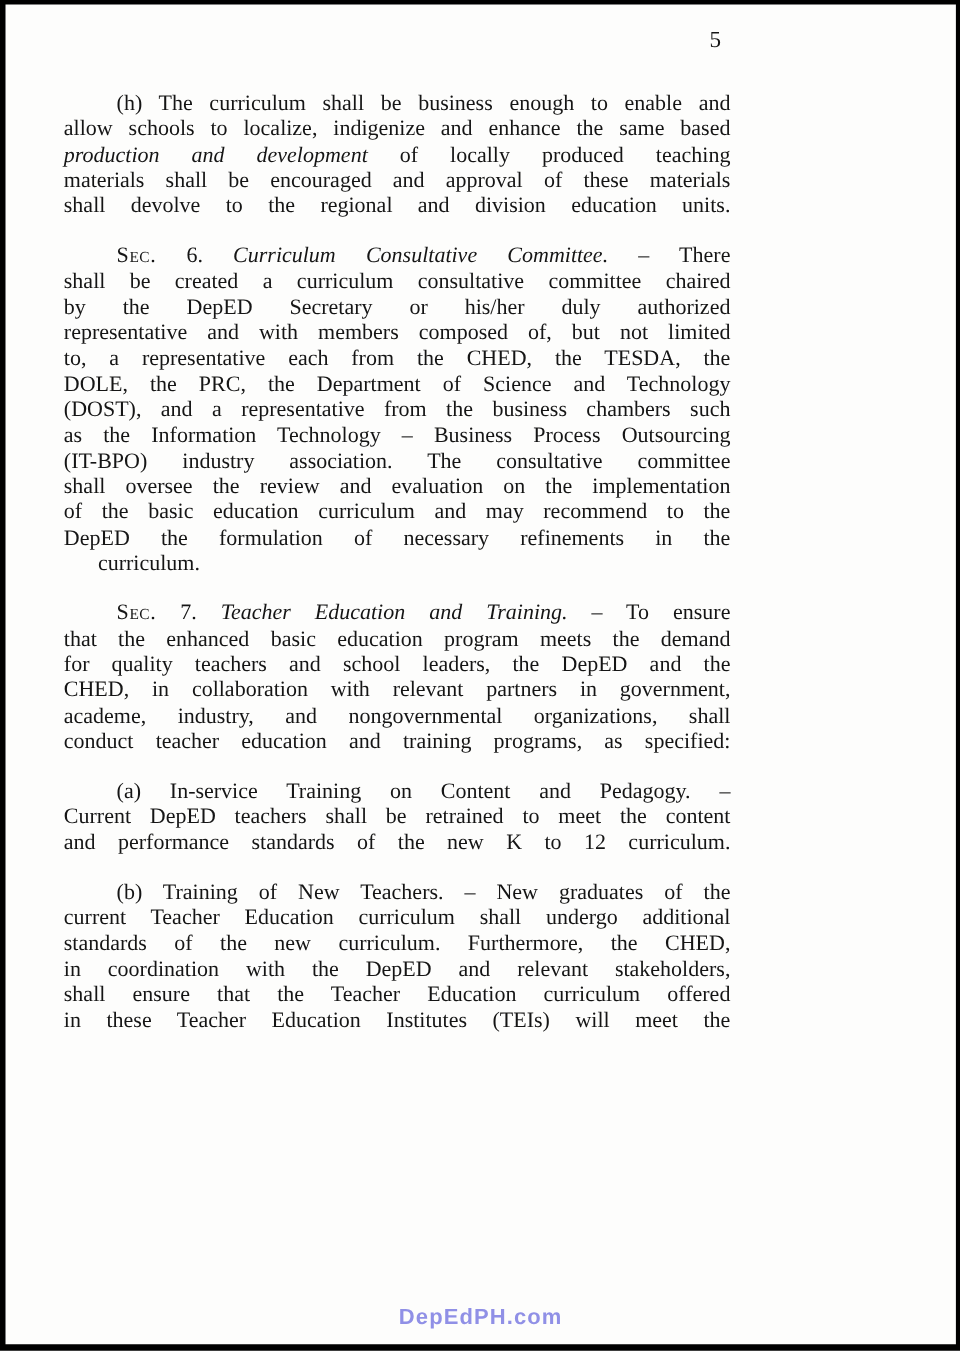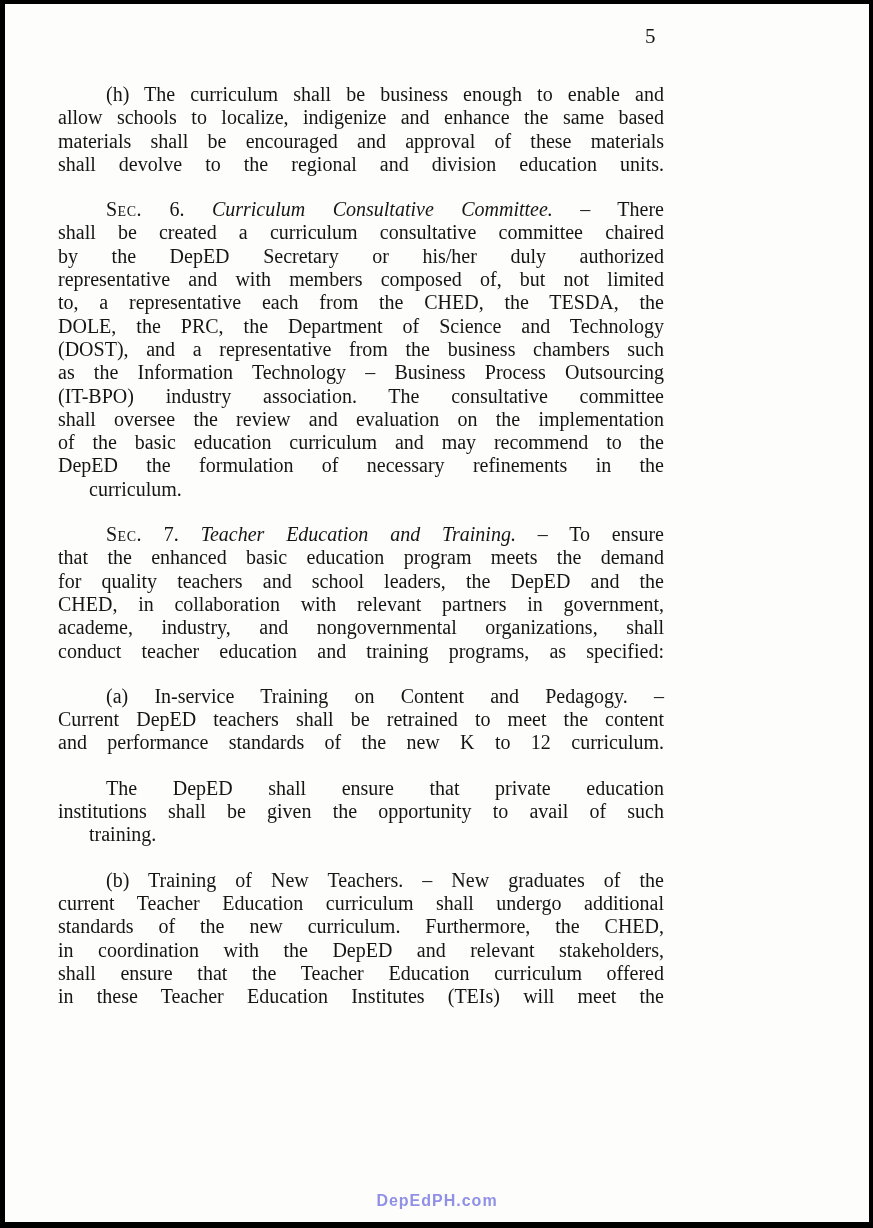--- a/index.html
+++ b/index.html
@@ -55,36 +55,37 @@
   .it { font-style: italic; }
   .sc { font-variant: small-caps; letter-spacing: 0.5px; }
   .watermark {
     position: absolute;
     left: 0;
     right: 0;
     bottom: 12px;
     text-align: center;
     font-family: "Liberation Sans", sans-serif;
     font-weight: bold;
-    font-size: 16px;
+    font-size: 20px;
     letter-spacing: 1px;
     color: #9090e6;
     cursor: pointer;
   }
 </style>
 </head>
 <body>
 
 <div class="page">
   <div class="page-number">5</div>
 
   <div class="text-block" id="text-block">
       <div class="para">
         <div class="line indent">(h) The curriculum shall be business enough to enable and</div>
         <div class="line">allow schools to localize, indigenize and enhance the same based</div>
+        <div class="line"><span class="it">production and development</span><span> of locally produced teaching</span></div>
         <div class="line">materials shall be encouraged and approval of these materials</div>
         <div class="line">shall devolve to the regional and division education units.</div>
       </div>
       <div class="para">
         <div class="line indent"><span class="sc">Sec.</span><span> 6. </span><span class="it">Curriculum Consultative Committee.</span><span> – There</span></div>
         <div class="line">shall be created a curriculum consultative committee chaired</div>
         <div class="line">by the DepED Secretary or his/her duly authorized</div>
         <div class="line">representative and with members composed of, but not limited</div>
         <div class="line">to, a representative each from the CHED, the TESDA, the</div>
         <div class="line">DOLE, the PRC, the Department of Science and Technology</div>
@@ -103,25 +104,20 @@
         <div class="line">CHED, in collaboration with relevant partners in government,</div>
         <div class="line">academe, industry, and nongovernmental organizations, shall</div>
         <div class="line">conduct teacher education and training programs, as specified:</div>
       </div>
       <div class="para">
         <div class="line indent">(a) In-service Training on Content and Pedagogy. –</div>
         <div class="line">Current DepED teachers shall be retrained to meet the content</div>
         <div class="line">and performance standards of the new K to 12 curriculum.</div>
       </div>
       <div class="para">
-        <div class="line indent">The DepED shall ensure that private education</div>
-        <div class="line">institutions shall be given the opportunity to avail of such</div>
-        <div class="line short-last">training.</div>
-      </div>
-      <div class="para">
         <div class="line indent">(b) Training of New Teachers. – New graduates of the</div>
         <div class="line">current Teacher Education curriculum shall undergo additional</div>
         <div class="line">standards of the new curriculum. Furthermore, the CHED,</div>
         <div class="line">in coordination with the DepED and relevant stakeholders,</div>
         <div class="line">shall ensure that the Teacher Education curriculum offered</div>
         <div class="line">in these Teacher Education Institutes (TEIs) will meet the</div>
       </div>
     </div>
 
   <div class="watermark" style="color: rgb(144, 144, 230);">DepEdPH.com</div>

